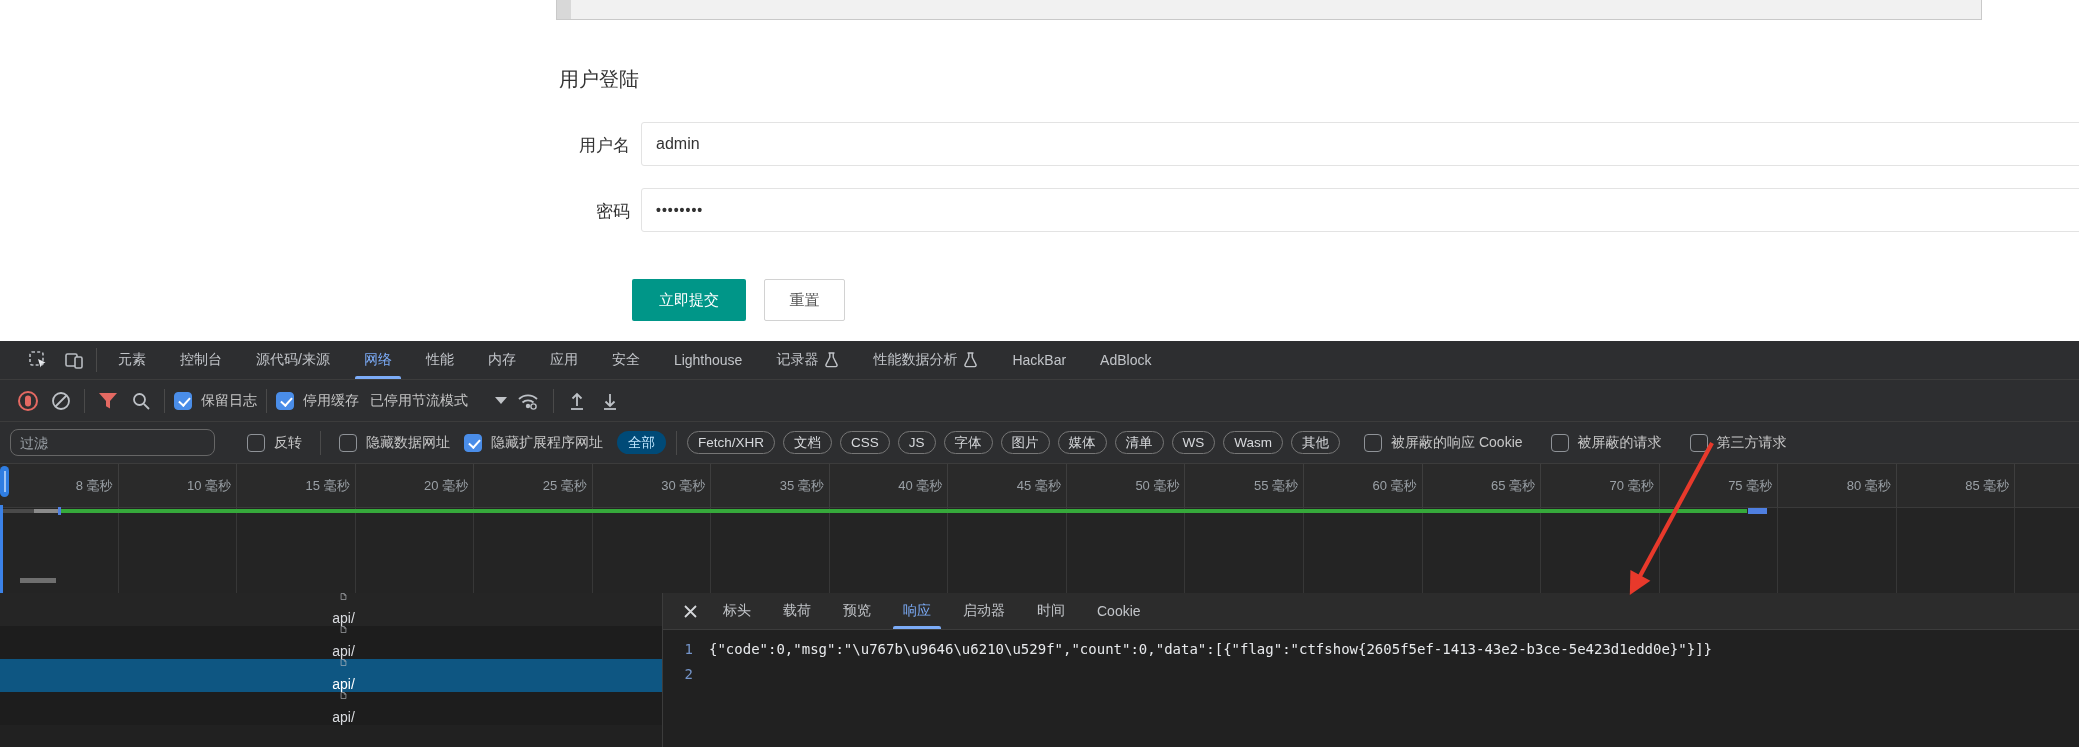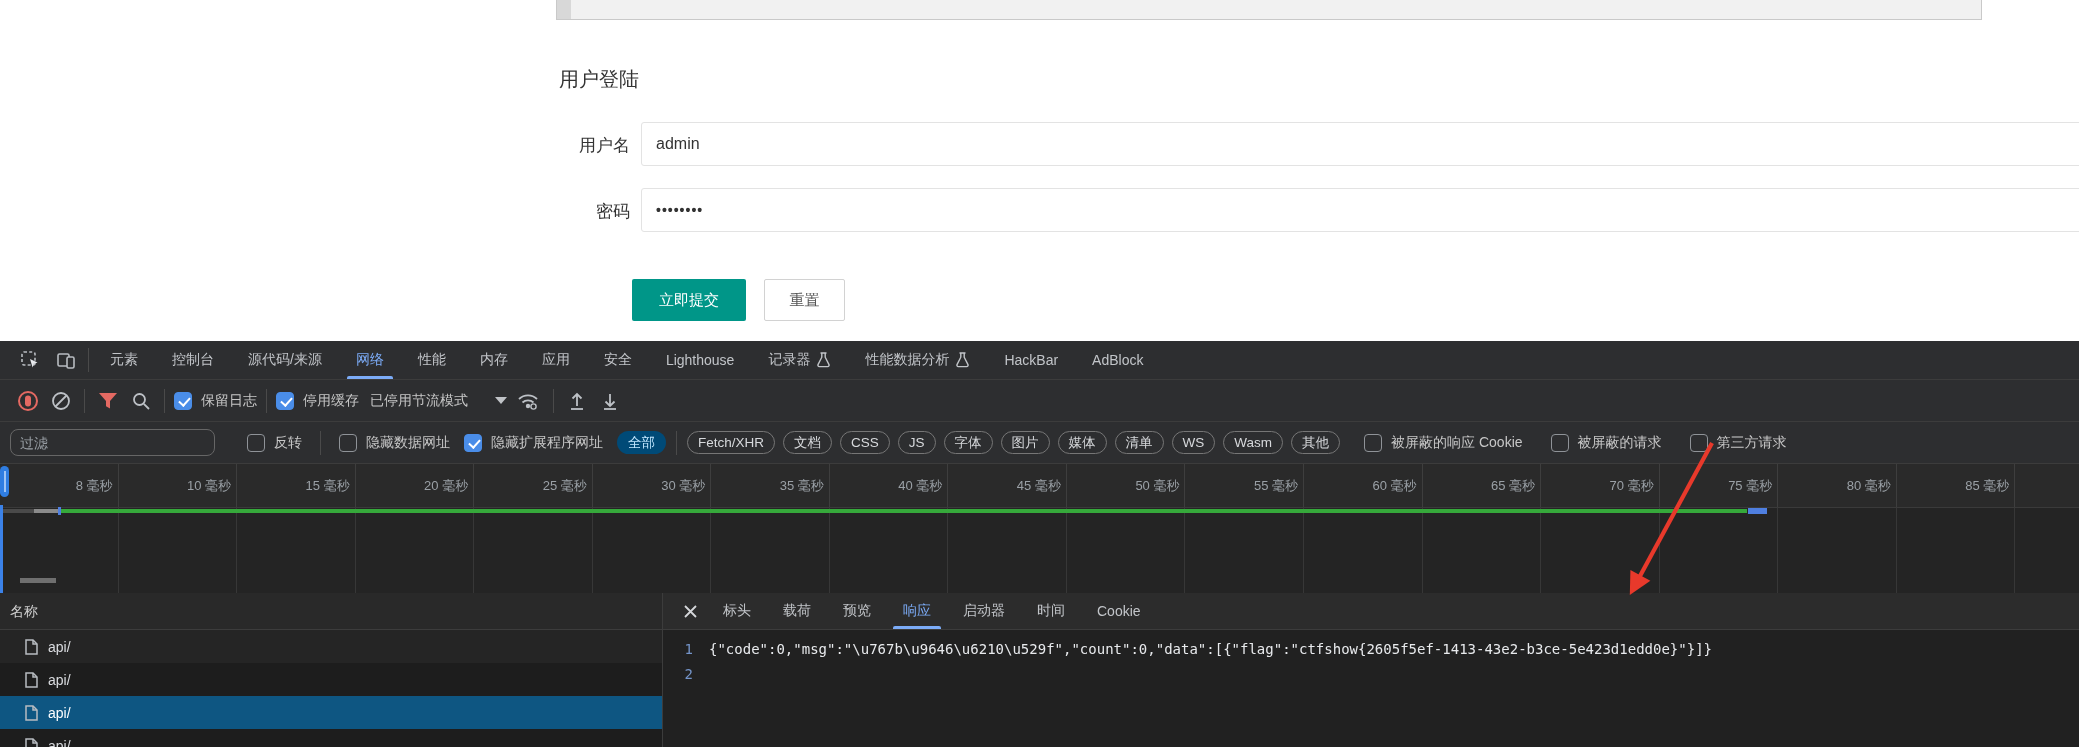--- a/index.html
+++ b/index.html
@@ -21,21 +21,21 @@
   .inp-user { top: 122px; }
   .inp-pass { top: 188px; font-size: 14px; font-weight: bold; letter-spacing: 1px; }
   .btn { position: absolute; top: 279px; height: 42px; font-size: 15px; border-radius: 2px; cursor: pointer;
     font-family: "Liberation Sans", "DejaVu Sans", sans-serif; }
   .btn-submit { left: 632px; width: 114px; background: var(--accent_teal); color: #fff; border: none; }
   .btn-reset { left: 764px; width: 81px; background: #fff; color: #555; border: 1px solid #d2d2d2; }
 
   
   .devtools { position: absolute; left: 0; top: 341px; width: 2079px; height: 406px; background: #242424; color: #c7c7c7; font-size: 14px; }
 
-  .dt-tabbar { height: 39px; background: #2d2e30; border-bottom: 1px solid #3c3c3c; display: flex; align-items: stretch; padding-left: 12px; }
+  .dt-tabbar { height: 39px; background: #2d2e30; border-bottom: 1px solid #3c3c3c; display: flex; align-items: stretch; padding-left: 20px; }
   .tool-ic { display: flex; align-items: center; justify-content: center; width: 36px; cursor: pointer; }
   .vdiv { width: 1px; height: 24px; background: #4a4a4a; align-self: center; margin: 0 4px; }
   .main-tab { display: flex; align-items: center; gap: 6px; padding: 0 17px; color: #c2c5c9; position: relative; cursor: pointer; white-space: nowrap; }
   .main-tab.active { color: var(--tab_active_blue); }
   .main-tab.active::after { content: ""; position: absolute; left: 8px; right: 8px; bottom: 0; height: 3px; background: var(--tab_active_blue); border-radius: 2px 2px 0 0; }
 
   .dt-toolbar { height: 42px; background: #2d2e30; border-bottom: 1px solid #3c3c3c; display: flex; align-items: center; gap: 5px; padding-left: 14px; }
   .cb { width: 18px; height: 18px; border-radius: 4px; border: 1.5px solid #8f9398; position: relative; flex: 0 0 auto; cursor: pointer; }
   .cb.checked { background: var(--checkbox_blue); border-color: var(--checkbox_blue); }
   .cb.checked::after { content: ""; position: absolute; left: 5.5px; top: 2px; width: 5px; height: 9px;
@@ -55,21 +55,21 @@
   .dt-ruler { height: 44px; display: flex; position: relative; background: #2a2a2a; border-bottom: 1px solid #3a3a3a; overflow: hidden; }
   .tick-cell { width: 118.55px; flex: 0 0 auto; border-right: 1px solid #3e3e3e; display: flex; align-items: center;
     justify-content: flex-end; padding-right: 5px; color: #9aa0a6; font-size: 13px; white-space: nowrap; }
   .dt-overview { height: 85px; display: flex; position: relative; background: #242424; overflow: hidden; }
   .grid-cell { width: 118.55px; flex: 0 0 auto; border-right: 1px solid #373737; }
   .bar { position: absolute; }
 
   .dt-bottom { height: 154px; display: flex; }
   .req-table { width: 663px; flex: 0 0 auto; background: #212121; border-right: 1px solid #3c3c3c; overflow: hidden; }
   .req-header { height: 37px; line-height: 37px; padding-left: 10px; background: #292929; border-bottom: 1px solid #3c3c3c; color: #cfcfcf; }
-  .req-row { height: 33px; display: flex; align-items: center; gap: 10px; padding-left: 25px; color: #dadce0; cursor: pointer; }
+  .req-row { height: 33px; display: flex; align-items: center; gap: 10px; padding-left: 25px; color: #dadce0; cursor: pointer; flex-direction: column; }
   .req-row:nth-child(odd) { background: #252525; }
   .req-row:nth-child(even) { background: #1d1d1d; }
   .req-row.selected { background: var(--selection_blue); color: #fff; }
 
   .details { flex: 1; display: flex; flex-direction: column; background: #212121; min-width: 0; }
   .det-tabstrip { height: 37px; background: #2c2c2c; border-bottom: 1px solid #3c3c3c; display: flex; align-items: stretch; gap: 0; padding-left: 10px; }
   .det-tab { display: flex; align-items: center; padding: 0 16px; color: #c2c5c9; position: relative; cursor: pointer; white-space: nowrap; }
   .det-tab.active { color: var(--tab_active_blue); }
   .det-tab.active::after { content: ""; position: absolute; left: 6px; right: 6px; bottom: 0; height: 3px; background: var(--tab_active_blue); border-radius: 2px 2px 0 0; }
   .det-close { display: flex; align-items: center; justify-content: center; width: 34px; cursor: pointer; }
@@ -313,21 +313,20 @@
         <div class="grid-cell"></div>
         <div class="grid-cell"></div>
         <div class="grid-cell"></div>
         <div class="grid-cell"></div>
         <div class="grid-cell"></div>
         <div class="grid-cell"></div>
       </div>
 
     <div class="dt-bottom">
       <div class="req-table">
-        <div class="req-header">名称</div>
         <div id="req-rows">
             <div class="req-row">
               <svg class="icon" width="13" height="16" viewBox="0 0 13 16">
                 <path d="M1 1h7l4 4v10H1Z" fill="none" stroke="#b8bcc1" stroke-width="1.5"></path>
                 <path d="M8 1v4h4" fill="none" stroke="#b8bcc1" stroke-width="1.5"></path>
               </svg>
               <span>api/</span>
             </div>
             <div class="req-row">
               <svg class="icon" width="13" height="16" viewBox="0 0 13 16">

